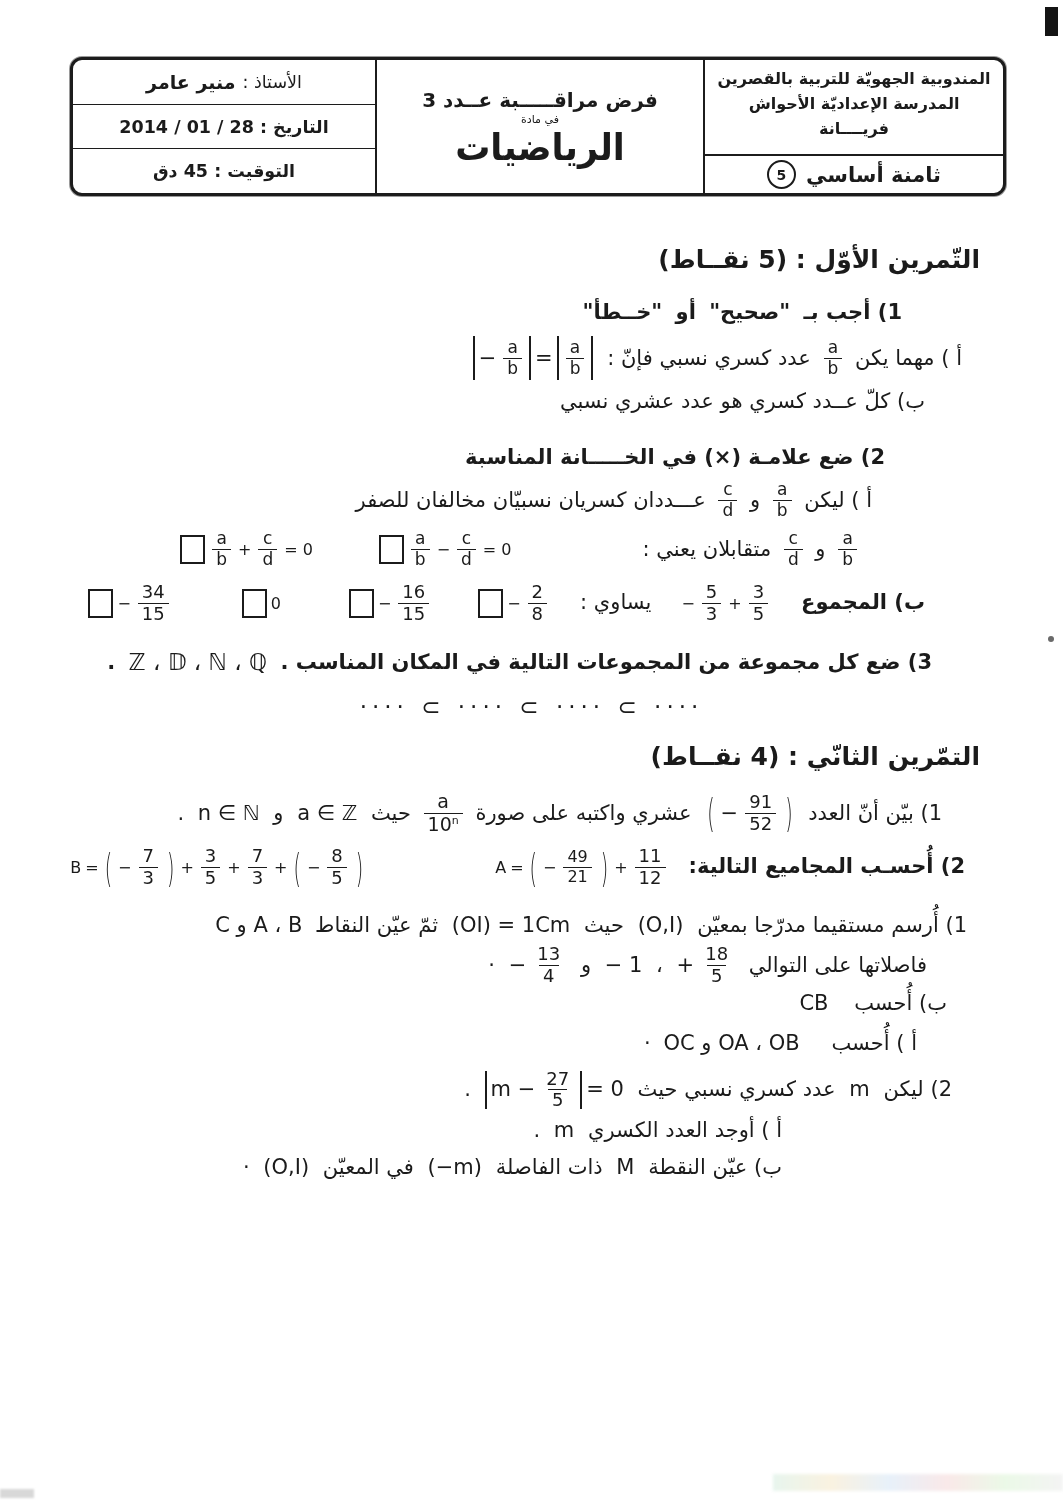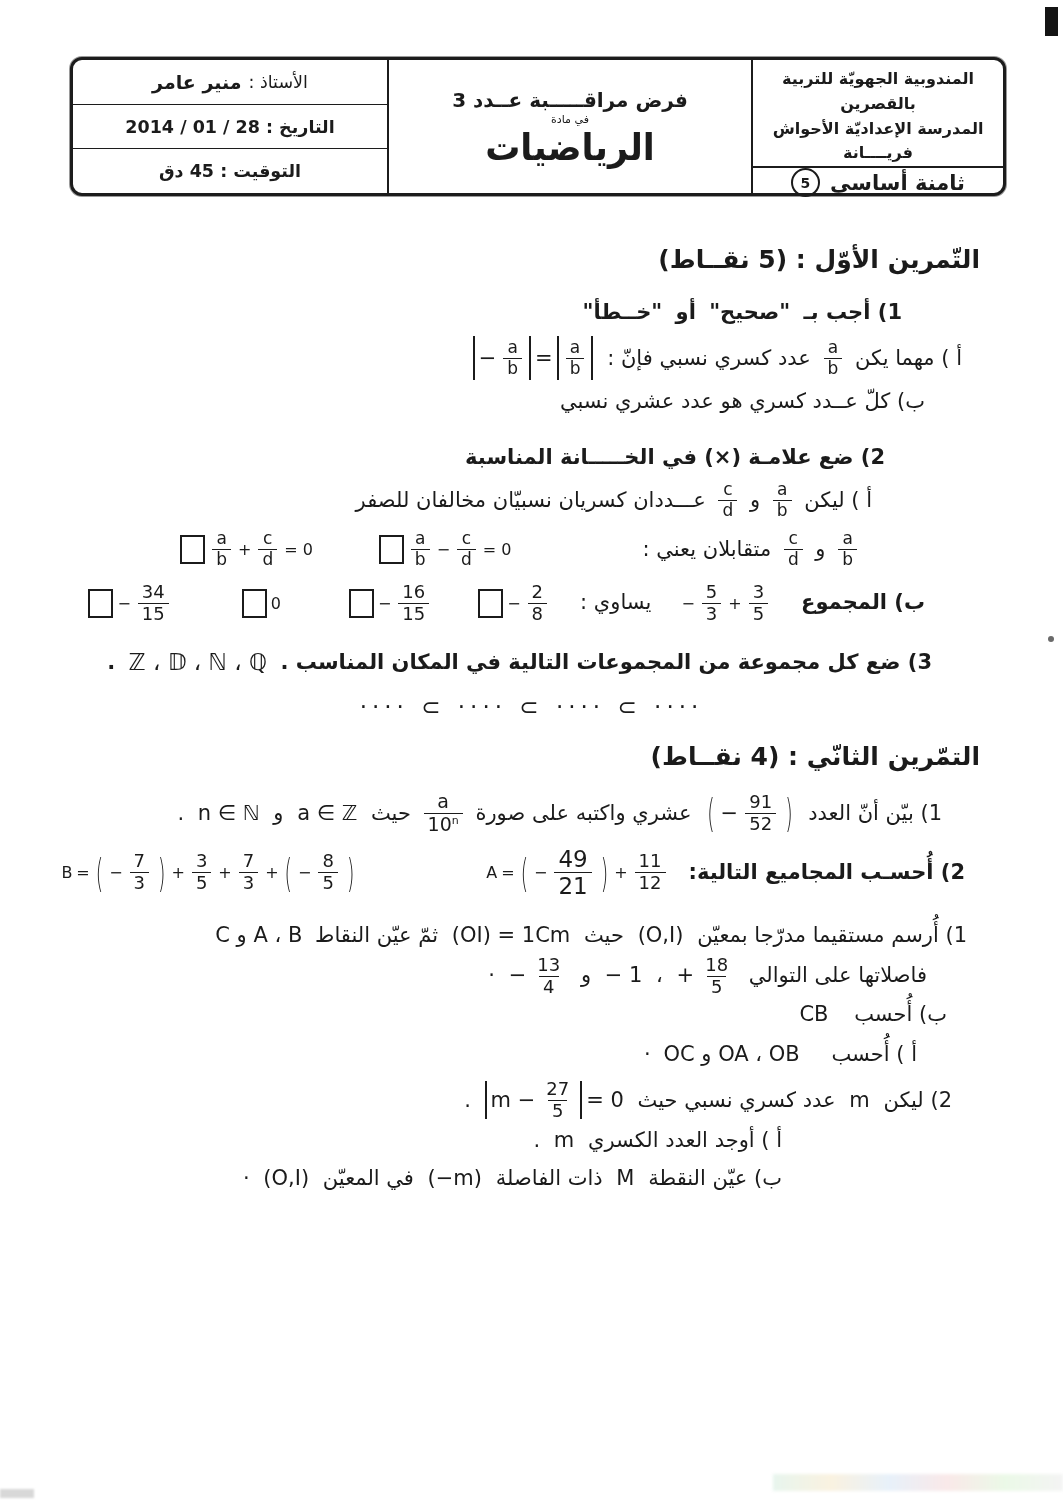--- a/index.html
+++ b/index.html
@@ -9,25 +9,25 @@
     font-family:"DejaVu Sans",sans-serif;
   }
   
   .hdr{
     position:absolute;top:57px;left:70px;width:930px;height:133px;
     border:3px solid #1c1c1c;border-radius:12px;
     box-shadow:0 0 0 1px #9a9a9a;
     display:flex;direction:rtl;background:#fff;
   }
   .hcell{box-sizing:border-box;}
-  .hcell.school{width:252px;border-left:2px solid #1c1c1c;display:flex;flex-direction:column;}
+  .hcell.school{width:300px;border-left:2px solid #1c1c1c;display:flex;flex-direction:column;}
   .school-lines{flex:1;padding-top:7px;text-align:center;font-size:16px;line-height:1.55;font-weight:600;}
   .class-row{border-top:2px solid #1c1c1c;height:37px;display:flex;align-items:center;justify-content:center;gap:10px;direction:rtl;font-size:21px;font-weight:700;}
   .circle-num{display:inline-flex;width:25px;height:25px;border:2px solid #1b1b1b;border-radius:50%;align-items:center;justify-content:center;font-size:14px;font-weight:700;}
-  .hcell.mid{width:364px;border-left:2px solid #1c1c1c;display:flex;flex-direction:column;align-items:center;justify-content:center;gap:1px;padding-top:2px;}
+  .hcell.mid{width:328px;border-left:2px solid #1c1c1c;display:flex;flex-direction:column;align-items:center;justify-content:center;gap:1px;padding-top:2px;}
   .exam-type{font-size:20px;font-weight:600;direction:rtl;}
   .subj-intro{font-size:11px;direction:rtl;}
   .subject{font-size:35px;font-weight:800;direction:rtl;letter-spacing:1px;transform:scaleY(1.05);}
   .hcell.teacher{flex:1;display:flex;flex-direction:column;}
   .trow{flex:1;display:flex;align-items:center;justify-content:center;direction:rtl;font-size:17.5px;gap:7px;}
   .trow + .trow{border-top:1.8px solid #1c1c1c;font-weight:bold;}
   .tname{font-weight:700;font-size:19px;}
   
   .body{position:absolute;top:228px;left:0;right:0;padding:0 83px;margin-top:11px;}
   .bl{direction:rtl;text-align:right;font-size:21px;line-height:1.5;}
@@ -264,21 +264,21 @@
       <span class="seg">.</span>
     </div>
 
     <div class="optrow" style="margin-top:12px;margin-right:15px;column-gap:16px;">
       <span class="bl bld" style="white-space:nowrap;">2) أُحسـب المجاميع التالية:</span>
       <span class="ltr">
         <span>A</span>
         <span>=</span>
         <span class="bp">(</span>
         <span>−</span>
-        <span class="fr" style="font-size:23px;">
+        <span class="fr" style="font-size:16px;">
             <span class="n">49</span>
             <span class="d">21</span>
           </span>
         <span class="bp">)</span>
         <span>+</span>
         <span class="fr" style="font-size:18px;">
             <span class="n">11</span>
             <span class="d">12</span>
           </span>
       </span>

